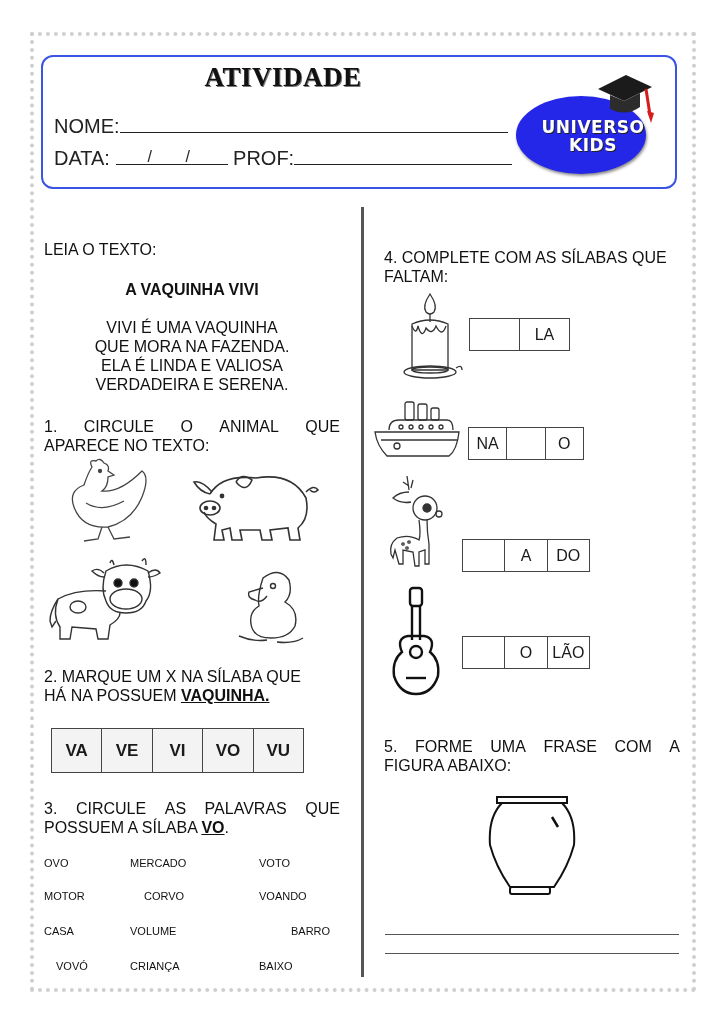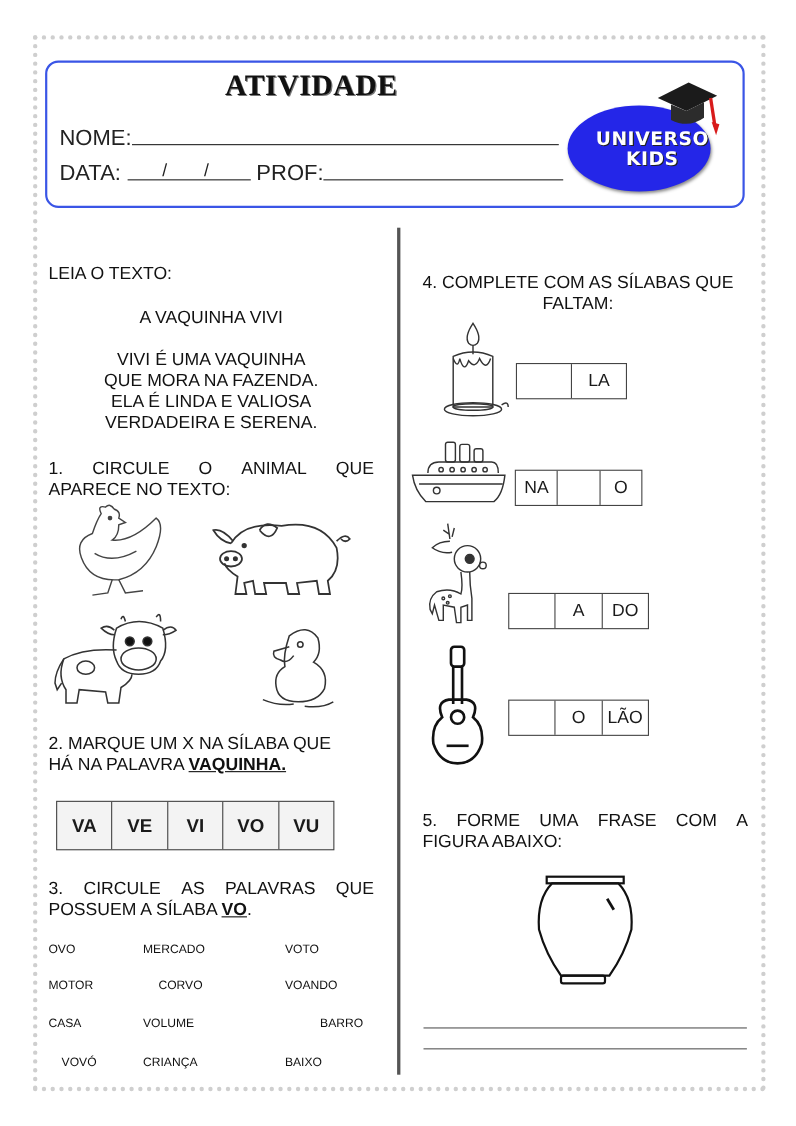--- a/index.html
+++ b/index.html
@@ -60,21 +60,21 @@
       <path d="M14,24 L14,38 Q30,46 44,36 L44,22 L28,30 Z" fill="#2c2c2c"></path>
       <line x1="50" y1="18" x2="54" y2="44" stroke="#d81b1b" stroke-width="3"></line>
       <polygon points="51,40 58,42 55,52" fill="#d81b1b"></polygon>
     </svg>
   </div>
 </div>
 
 <div class="col-divider"></div>
 
 <div class="txt" style="left:44px; top:240px;">LEIA O TEXTO:</div>
-<div class="txt center" style="left:44px; width:296px; top:280px; font-weight:normal;">A VAQUINHA VIVI</div>
+<div class="txt center" style="left:44px; width:296px; top:280px; font-weight:bold;">A VAQUINHA VIVI</div>
 <div class="txt center" style="left:44px; width:296px; top:318px;">
   <div>VIVI É UMA VAQUINHA</div>
   <div>QUE MORA NA FAZENDA.</div>
   <div>ELA É LINDA E VALIOSA</div>
   <div>VERDADEIRA E SERENA.</div>
 </div>
 
 <div class="txt" style="left:44px; width:296px; top:417px;">
   <div class="justify-line">
     <span>1.</span>
@@ -124,21 +124,21 @@
   <g fill="none" stroke="#333" stroke-width="1.4">
     <path d="M30,12 Q46,0 56,14 Q60,28 52,36 Q66,44 62,60 Q56,72 38,72 Q20,72 18,58 Q16,46 26,40 Q24,30 30,12 Z"></path>
     <path d="M30,22 L16,26 Q14,32 22,34 Q28,38 34,30"></path>
     <circle cx="40" cy="20" r="2.5"></circle>
     <path d="M6,70 Q20,76 34,74 M44,76 Q60,78 70,72"></path>
   </g>
 </svg>
 
 <div class="txt" style="left:44px; top:667px;">
   <div>2. MARQUE UM X NA SÍLABA QUE</div>
-  <div><span>HÁ NA PALAVRA </span><span class="under">VAQUINHA.</span></div>
+  <div><span>HÁ NA POSSUEM </span><span class="under">VAQUINHA.</span></div>
 </div>
 
 <div class="syl-table">
   <div class="syl-cell">VA</div>
   <div class="syl-cell">VE</div>
   <div class="syl-cell">VI</div>
   <div class="syl-cell">VO</div>
   <div class="syl-cell">VU</div>
 </div>
 
@@ -164,37 +164,37 @@
 
   <span class="word" style="left:44px; top:925px;">CASA</span>
   <span class="word" style="left:130px; top:925px;">VOLUME</span>
   <span class="word" style="left:259px; top:925px;margin-left:32px;">BARRO</span>
 
   <span class="word" style="left:44px; top:960px;margin-left:12px;">VOVÓ</span>
   <span class="word" style="left:130px; top:960px;">CRIANÇA</span>
   <span class="word" style="left:259px; top:960px;">BAIXO</span>
 </div>
 
-<div class="txt" style="left:384px; top:248px;text-align:center;">
+<div class="txt" style="left:384px; top:248px;">
   <div>4. COMPLETE COM AS SÍLABAS QUE</div>
   <div>FALTAM:</div>
 </div>
 
 <svg width="70" height="90" style="left:398px; top:292px;">
   <g fill="none" stroke="#333" stroke-width="1.3">
     <path d="M32,2 Q24,14 28,20 Q32,24 36,20 Q40,14 32,2 Z"></path>
     <line x1="32" y1="22" x2="32" y2="30"></line>
     <path d="M14,32 Q32,24 50,32 L50,78 L14,78 Z"></path>
     <path d="M14,34 Q18,44 20,34 Q24,48 28,36 Q34,44 38,34 Q44,46 48,34"></path>
     <ellipse cx="32" cy="80" rx="26" ry="6"></ellipse>
     <ellipse cx="32" cy="78" rx="18" ry="3"></ellipse>
     <path d="M58,76 Q64,72 64,78"></path>
   </g>
 </svg>
-<div class="fill-box" style="left:469px; top:318px; width:101px;margin-top:12px;">
+<div class="fill-box" style="left:469px; top:318px; width:101px;">
   <div class="fill-cell" style="width:50px;"></div>
   <div class="fill-cell" style="width:50px;">LA</div>
 </div>
 
 <svg width="90" height="60" style="left:373px; top:400px;">
   <g fill="none" stroke="#333" stroke-width="1.3">
     <rect x="32" y="2" width="9" height="18" rx="2"></rect>
     <rect x="45" y="4" width="9" height="16" rx="2"></rect>
     <rect x="58" y="8" width="8" height="12" rx="2"></rect>
     <path d="M16,30 Q16,20 26,20 L74,20 Q80,20 80,30"></path>

